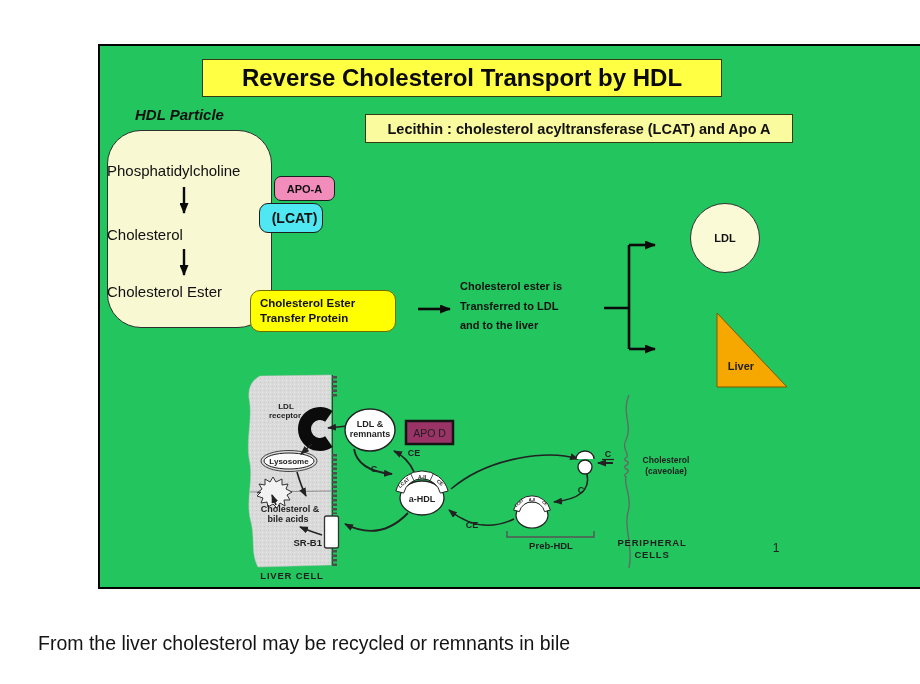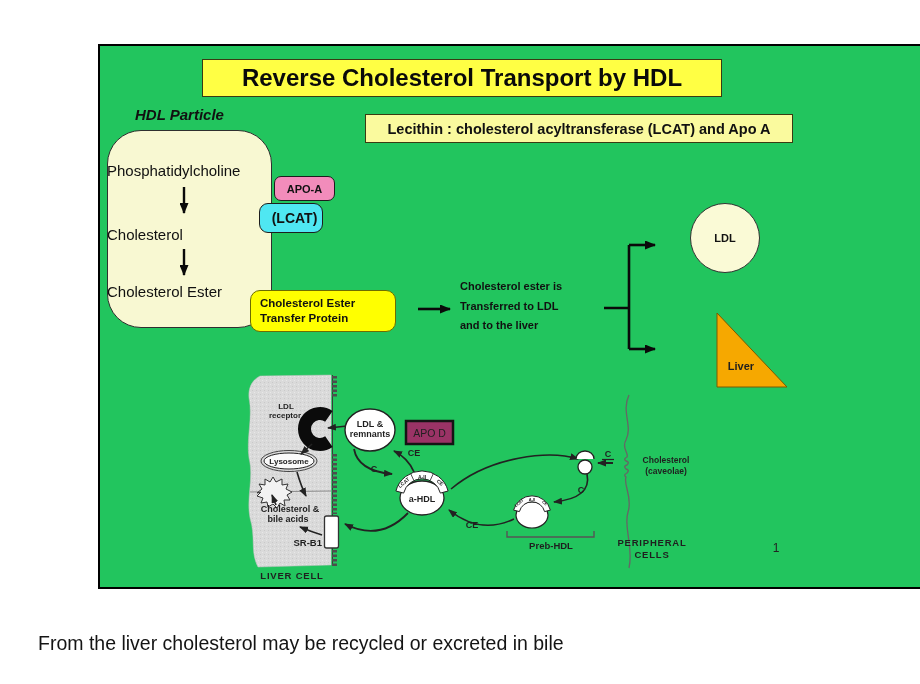--- a/index.html
+++ b/index.html
@@ -168,13 +168,13 @@
       <text x="372" y="482" text-anchor="middle" class="t9">CE</text>
 
       <path d="M308,467 Q280,496 245,478" fill="none" stroke="#222" stroke-width="1.8" marker-end="url(#mk)"></path>
 
       <text x="552" y="500" text-anchor="middle" class="t95 caps">PERIPHERAL</text>
       <text x="552" y="512" text-anchor="middle" class="t95 caps">CELLS</text>
     </g>
   </svg>
 </div>
 
-<div class="abs caption">From the liver cholesterol may be recycled or excreted in bile</div>
+<div class="abs caption">From the liver cholesterol may be recycled or remnants in bile</div>
 
 </body></html>

